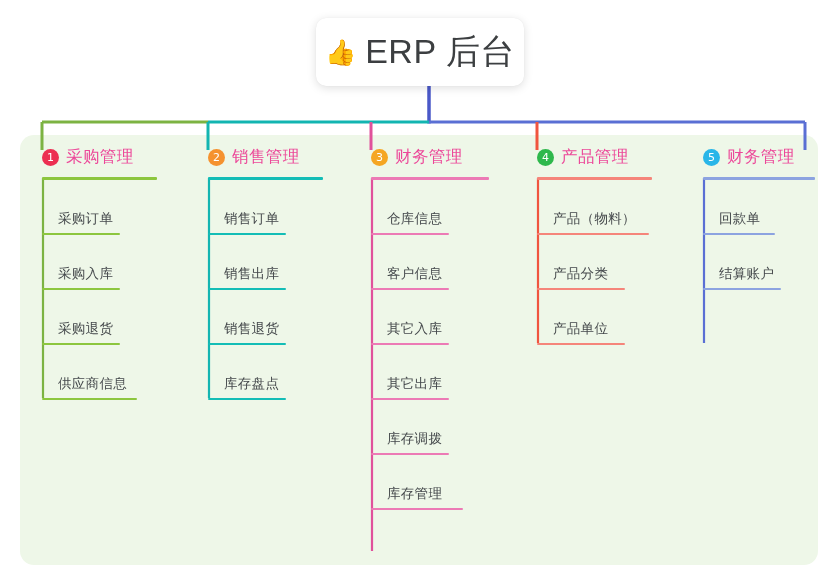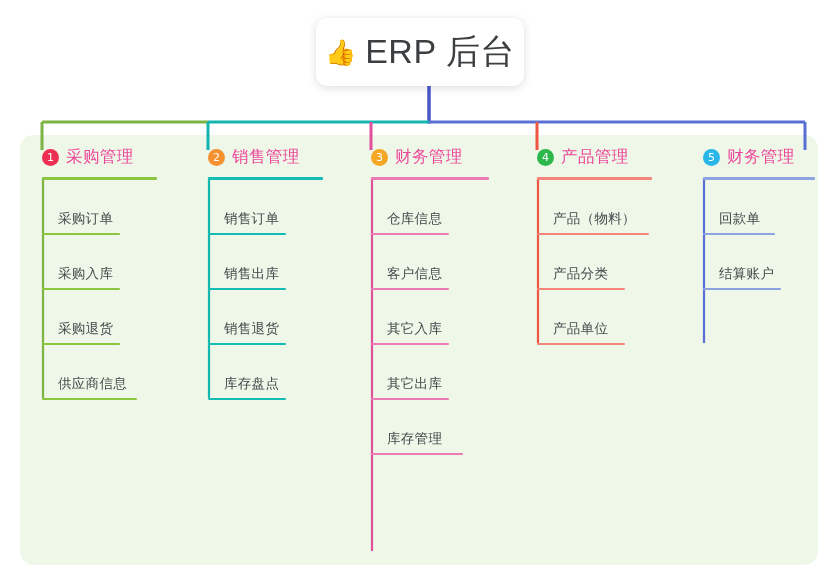--- a/index.html
+++ b/index.html
@@ -245,20 +245,24 @@
           </div>
           <div class="leaf">
             <span class="leaf-text">其它入库</span>
             <div class="leaf-rule" style="width: 78px; background: rgb(236, 122, 181);"></div>
           </div>
           <div class="leaf">
             <span class="leaf-text">其它出库</span>
             <div class="leaf-rule" style="width: 78px; background: rgb(236, 122, 181);"></div>
           </div>
           <div class="leaf">
+            <span class="leaf-text">库存调拨</span>
+            <div class="leaf-rule" style="width: 78px; background: rgb(236, 122, 181);"></div>
+          </div>
+          <div class="leaf">
             <span class="leaf-text">库存管理</span>
             <div class="leaf-rule" style="width: 92px; background: rgb(236, 122, 181);"></div>
           </div>
         </div>
       </div>
       <div class="column" style="left: 527px;">
         <div class="col-head">
           <span class="badge" style="background: rgb(46, 184, 76);">4</span>
           <span class="col-title">产品管理</span>
         </div>

